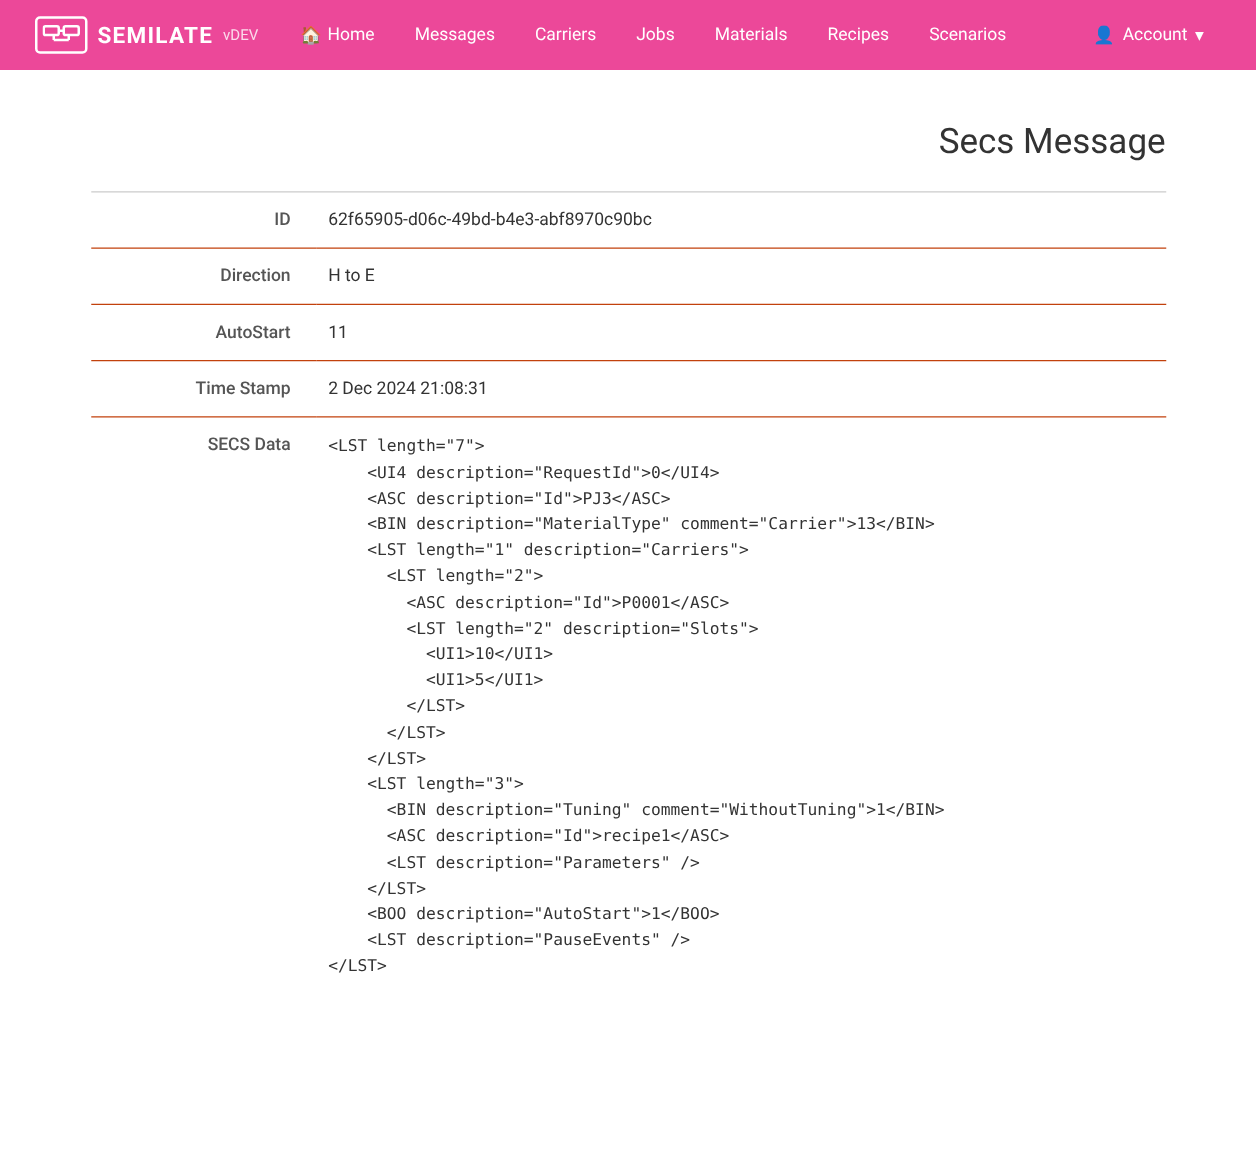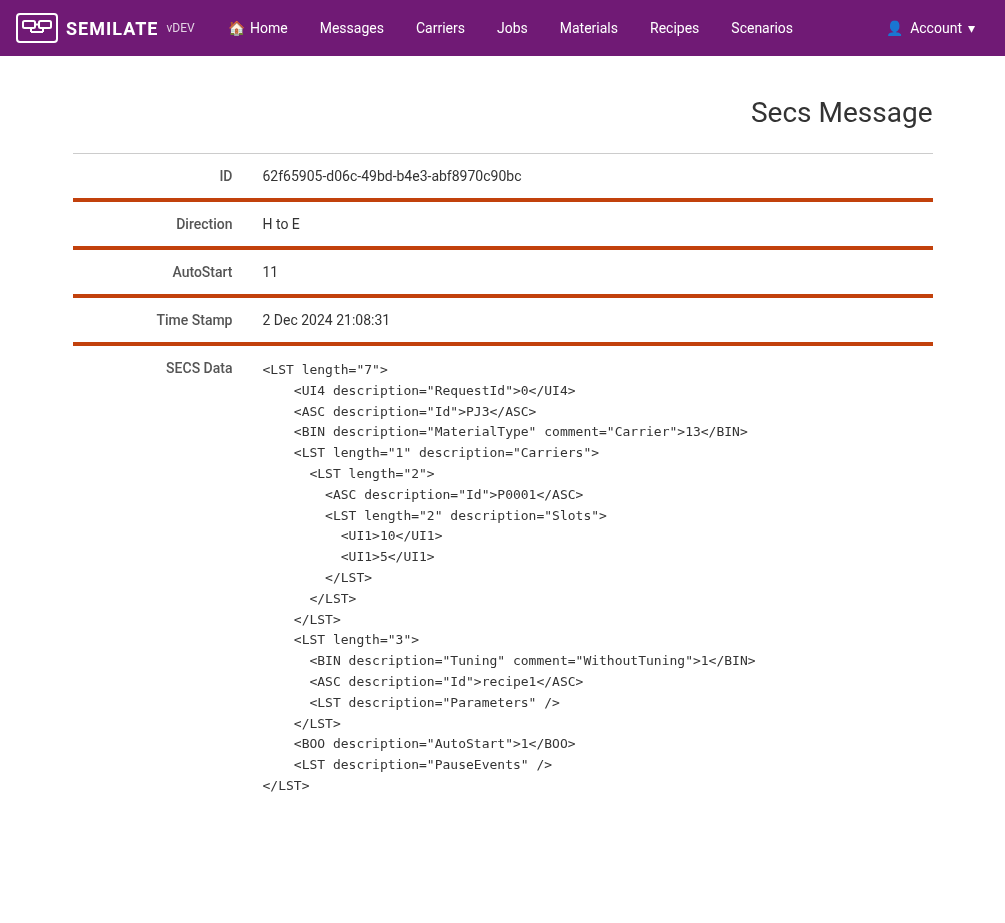--- a/index.html
+++ b/index.html
@@ -10,24 +10,24 @@
 
     body {
       font-family: -apple-system, BlinkMacSystemFont, "Segoe UI", Roboto, sans-serif;
       font-size: 14px;
       background: #fff;
       color: #333;
     }
 
     
     .navbar {
-      background-color: #701a75;
-      display: flex;
-      align-items: center;
-      padding: 0 16px;
+      background-color: #ec4899;
+      display: flex;
+      align-items: center;
+      padding: 0 28px;
       height: 56px;
       gap: 0;
     }
 
     .navbar-brand {
       display: flex;
       align-items: center;
       gap: 8px;
       margin-right: 20px;
       text-decoration: none;
@@ -111,21 +111,21 @@
       border-top: 1px solid #ccc;
       margin-bottom: 0;
     }
 
     .detail-table {
       width: 100%;
       border-collapse: collapse;
     }
 
     .detail-table tr {
-      border-bottom: 4px solid #c2410c;
+      border-bottom: 1px solid #c2410c;
     }
 
     .detail-table tr:last-child {
       border-bottom: none;
     }
 
     .detail-table td {
       padding: 14px 10px;
       vertical-align: top;
     }

